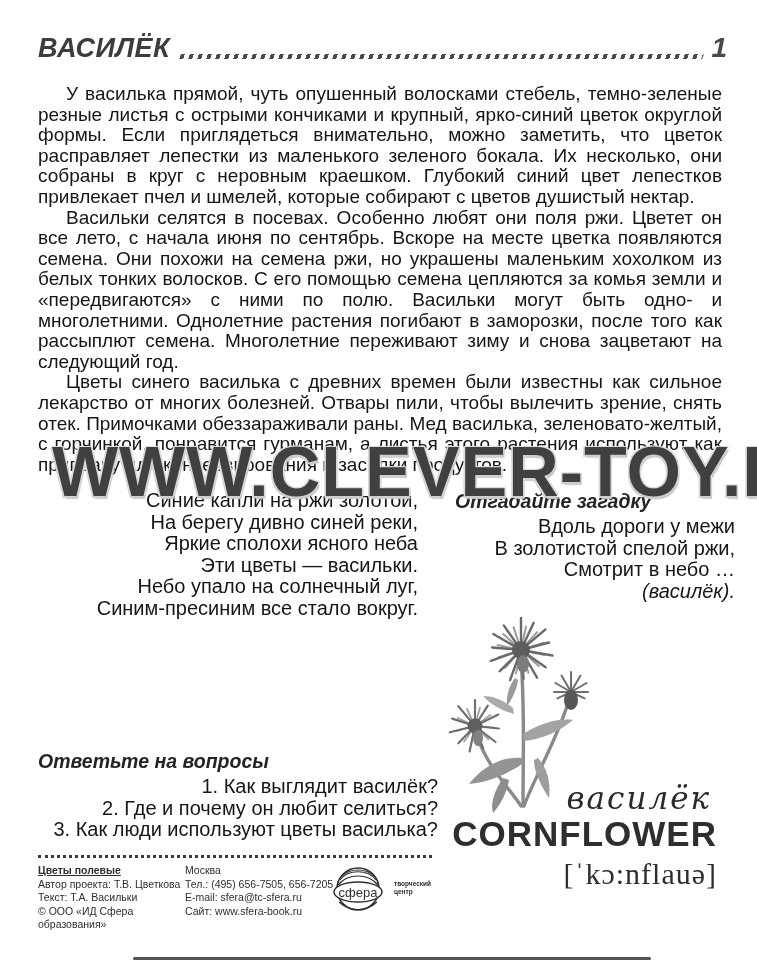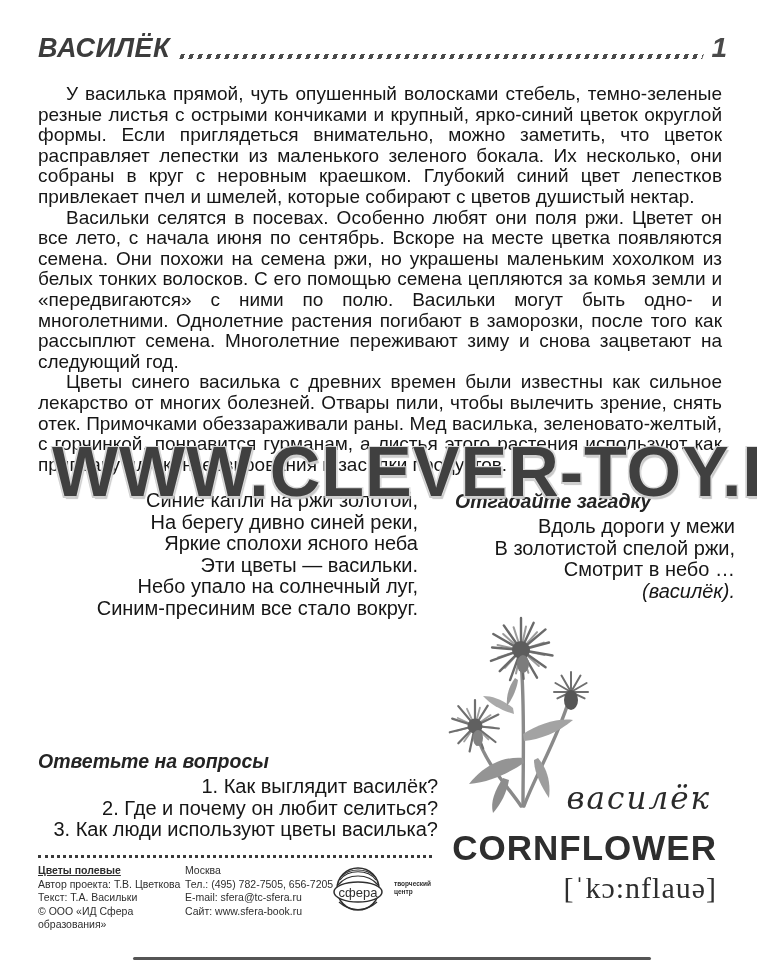--- a/index.html
+++ b/index.html
@@ -43,21 +43,21 @@
   .riddle-answer{font-style:italic;margin-left:42px;}
   .questions{position:absolute;top:750px;left:38px;width:400px;}
   
   .vocab{position:absolute;top:780px;right:40px;text-align:right;}
   .vocab-hand{
     font-family:"DejaVu Serif", serif;font-style:italic;
     font-size:31px;color:#2a2a2a;margin-right:6px;letter-spacing:2px;
   }
   .vocab-en{
     font-size:35px;font-weight:bold;color:#2e2e2e;letter-spacing:1px;
-    margin-top:14px;line-height:1;
+    line-height:1;
   }
   .vocab-tr{
     font-family:"Liberation Serif", serif;font-size:30px;color:#2e2e2e;
     margin-top:8px;line-height:1;letter-spacing:1px;
   }
   
   .watermark{
     position:absolute;top:432px;left:52px;width:700px;
     font-size:70px;font-weight:bold;letter-spacing:1px;white-space:nowrap;
     color:#404040;
@@ -233,21 +233,21 @@
 <div class="footer-rule"></div>
 <div class="footer">
   <div class="footer-left">
     <div class="footer-series">Цветы полевые</div>
     <div>Автор проекта: Т.В. Цветкова</div>
     <div>Текст: Т.А. Васильки</div>
     <div>© ООО «ИД Сфера образования»</div>
   </div>
   <div class="footer-mid">
     <div>Москва</div>
-    <div>Тел.: (495) 782-7505, 656-7205</div>
+    <div>Тел.: (495) 656-7505, 656-7205</div>
     <div>E-mail: sfera@tc-sfera.ru</div>
     <div>Сайт: www.sfera-book.ru</div>
   </div>
   <div class="footer-logo">
     <svg width="105" height="56" viewBox="0 0 105 56">
       <circle cx="28" cy="25" r="21" fill="none" stroke="#2f2f2f" stroke-width="1.5"></circle>
       <path d="M10,16 C18,5 38,5 46,16" fill="none" stroke="#2f2f2f" stroke-width="1.2"></path>
       <path d="M8,21 C18,9 38,9 48,21" fill="none" stroke="#2f2f2f" stroke-width="1.2"></path>
       <path d="M12,12 C20,4 36,4 44,12" fill="none" stroke="#2f2f2f" stroke-width="1.2"></path>
       <path d="M9,38 C20,48 36,48 47,38" fill="none" stroke="#2f2f2f" stroke-width="1.2"></path>

